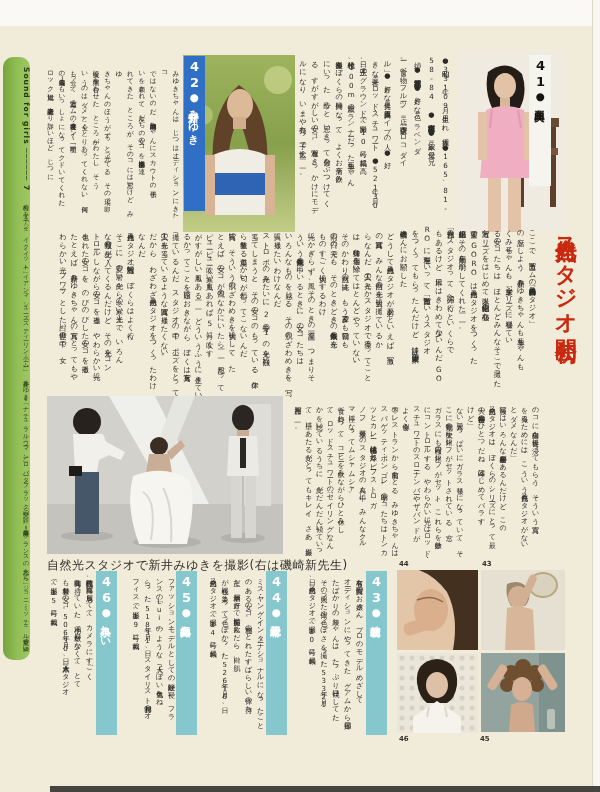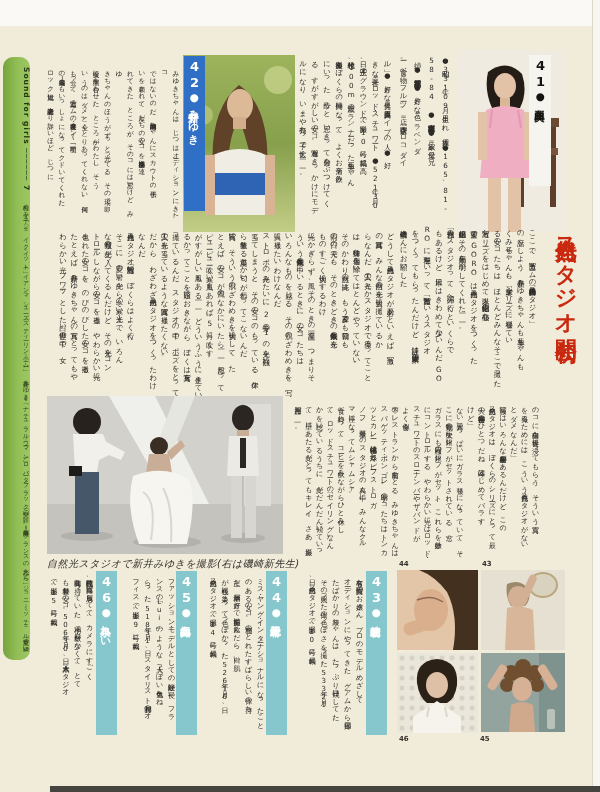--- a/index.html
+++ b/index.html
@@ -56,21 +56,21 @@
   .photo{position:absolute;overflow:hidden;}
   .ph42{left:183px;top:55px;width:112px;height:177px;}
   .ph41{left:458px;top:50px;width:107px;height:182px;}
   .ph-studio{left:47px;top:396px;width:236px;height:158px;}
   .gp{width:81px;height:80px;}
   .gp44{left:397px;top:570px;}
   .gp43{left:481px;top:570px;width:84px;}
   .gp46{left:397px;top:653px;}
   .gp45{left:481px;top:653px;width:84px;height:79px;}
 
-  .caption{position:absolute;left:47px;top:557px;font-size:10px;color:#33312c;letter-spacing:.5px;font-style:italic;}
+  .caption{position:absolute;left:47px;top:557px;font-size:12px;color:#33312c;letter-spacing:.5px;}
   .gridlabel{position:absolute;font-size:7px;font-weight:bold;color:#33312c;}
   .gl-44{left:399px;top:560px;} .gl-43{left:482px;top:560px;}
   .gl-46{left:399px;top:735px;} .gl-45{left:480px;top:735px;}
 </style>
 </head>
 <body>
 
 <div id="page">
   <div class="band-top"></div>
   <div class="band-right"></div>

